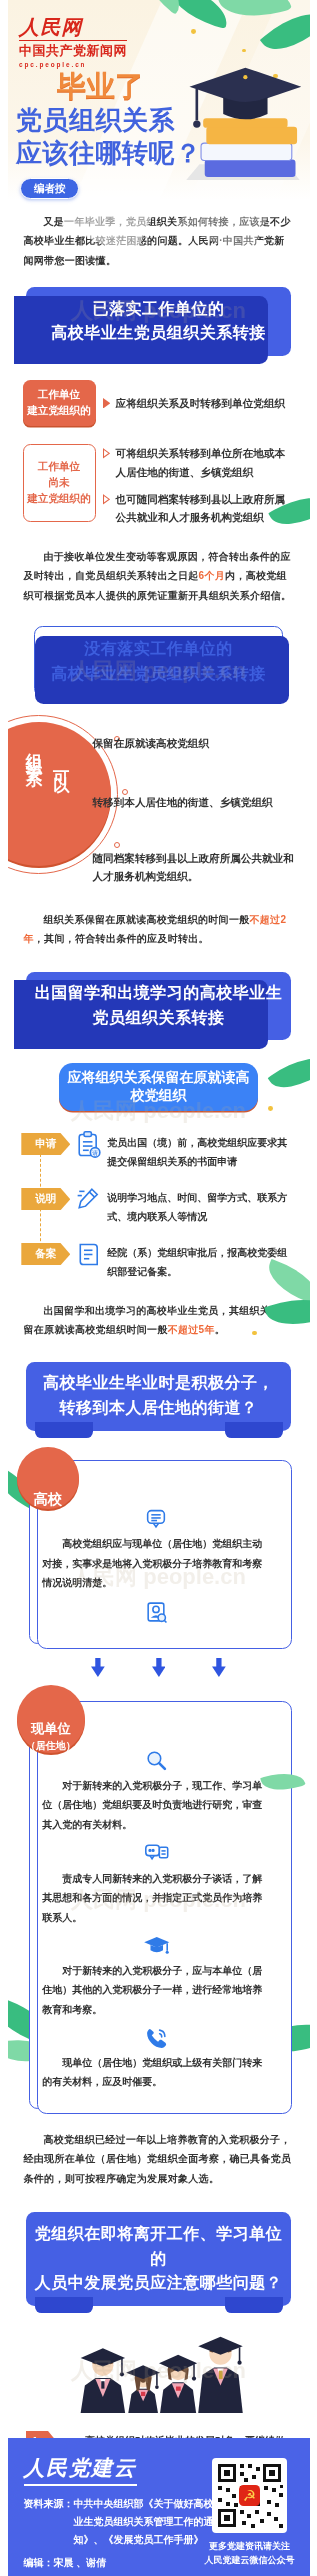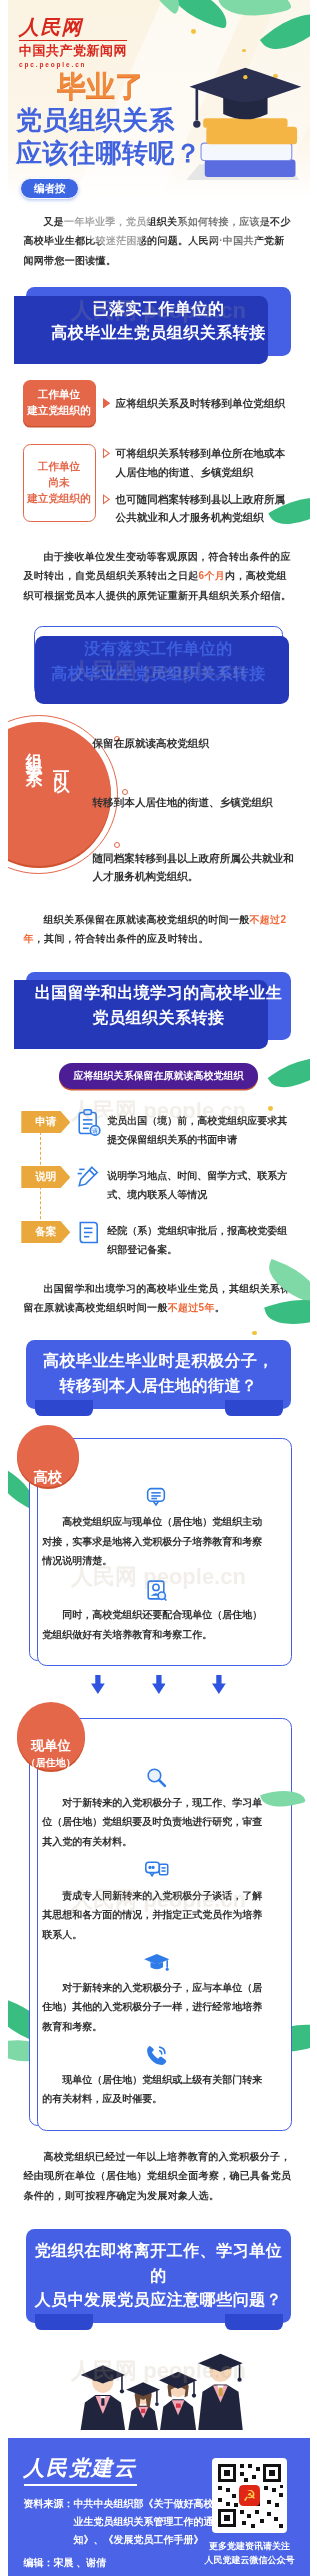--- a/index.html
+++ b/index.html
@@ -56,21 +56,21 @@
   .ring { position:absolute; left:-49px; top:-6.4px; width:159px; height:159px; border:1.1px solid #e4674a; border-radius:50%; }
   .bigcircle { position:absolute; left:-41px; top:1.1px; width:144px; height:144px; background:#e4674a; border-radius:50%; box-shadow:0 2.1px 0 #cf532f; }
   .vtext { position:absolute; left:16px; top:19px; display:flex; gap:5.3px; color:#fff; }
   .vcol { writing-mode:vertical-lr; font-size:16.4px; font-weight:800; letter-spacing:5.3px; }
   .vcol.small { margin-top:18px; }
   .odot { position:absolute; width:6.4px; height:6.4px; background:#fff; border:1.6px solid #e4674a; border-radius:50%; }
   .opts { position:absolute; left:85px; right:12.7px; top:4.2px; }
   .opt { font-size:10.6px; font-weight:700; color:#333; line-height:1.7; }
 
   
-  .pill { width:199px; margin:8px auto; background:#4c1d95; color:#fff; text-align:center; font-size:10px; font-weight:800; padding:5.8px 3.2px; border-radius:13.8px; box-shadow:0 1.6px 0 #cd5732; }
+  .pill { width:199px; margin:8px auto; background:#3b82f6; color:#fff; text-align:center; font-size:14px; font-weight:800; padding:5.8px 3.2px; border-radius:13.8px; box-shadow:0 1.6px 0 #cd5732; }
   .steps { position:relative; padding:0 13.8px; }
   .steps-line { position:absolute; left:32px; top:16px; bottom:21px; border-left:1.6px dashed #eaa73c; }
   .step { position:relative; display:flex; align-items:flex-start; gap:2px; }
   .stag { flex:0 0 49px; background:#eaa73c; color:#fff; font-size:10.6px; font-weight:800; text-align:center; padding:4.2px 0; clip-path:polygon(0 0,80% 0,100% 50%,80% 100%,0 100%); }
   .sicon { flex:0 0 33px; display:flex; justify-content:center; margin-top:-3.2px; }
   .stext { flex:1; font-size:10px; font-weight:700; color:#333; line-height:1.95; }
 
   
   .obox { position:relative; margin:0 25.4px 0 21px; border:1.1px solid #4560e4; border-radius:8.5px; background:#fff; padding:33px 12.7px 16px; z-index:1; }
   .obox::before { content:""; position:absolute; z-index:-1; top:-6.9px; right:-9px; bottom:-5.8px; left:7.4px; border:1.1px solid #4560e4; border-radius:9.5px; background:#fff; }
@@ -305,21 +305,20 @@
     <div class="obox-item">
       <div class="icon">
         <svg width="24" height="24" viewBox="0 0 46 46" fill="none" stroke="#2f7be8" stroke-width="3">
           <rect x="8" y="6" width="30" height="34" rx="4"></rect>
           <circle cx="23" cy="18" r="6"></circle>
           <path d="M13 34 q10 -10 20 0" fill="#2f7be8" stroke="none"></path>
           <circle cx="34" cy="34" r="7" fill="#eaf3fd"></circle>
             <line x1="38" y1="38" x2="43" y2="43"></line>
         </svg>
       </div>
-      <div class="txt">同时，高校党组织还要配合现单位（居住地）党组织做好有关培养教育和考察工作。</div>
     </div>
   </div>
 
   <div class="down-arrows">
     <svg width="13.8" height="19" viewBox="0 0 26 36">
         <rect x="8" y="0" width="10" height="18" fill="#2f55e0"></rect>
         <polygon points="0,16 26,16 13,36" fill="#2f55e0"></polygon>
       </svg>
     <svg width="13.8" height="19" viewBox="0 0 26 36">
         <rect x="8" y="0" width="10" height="18" fill="#2f55e0"></rect>

